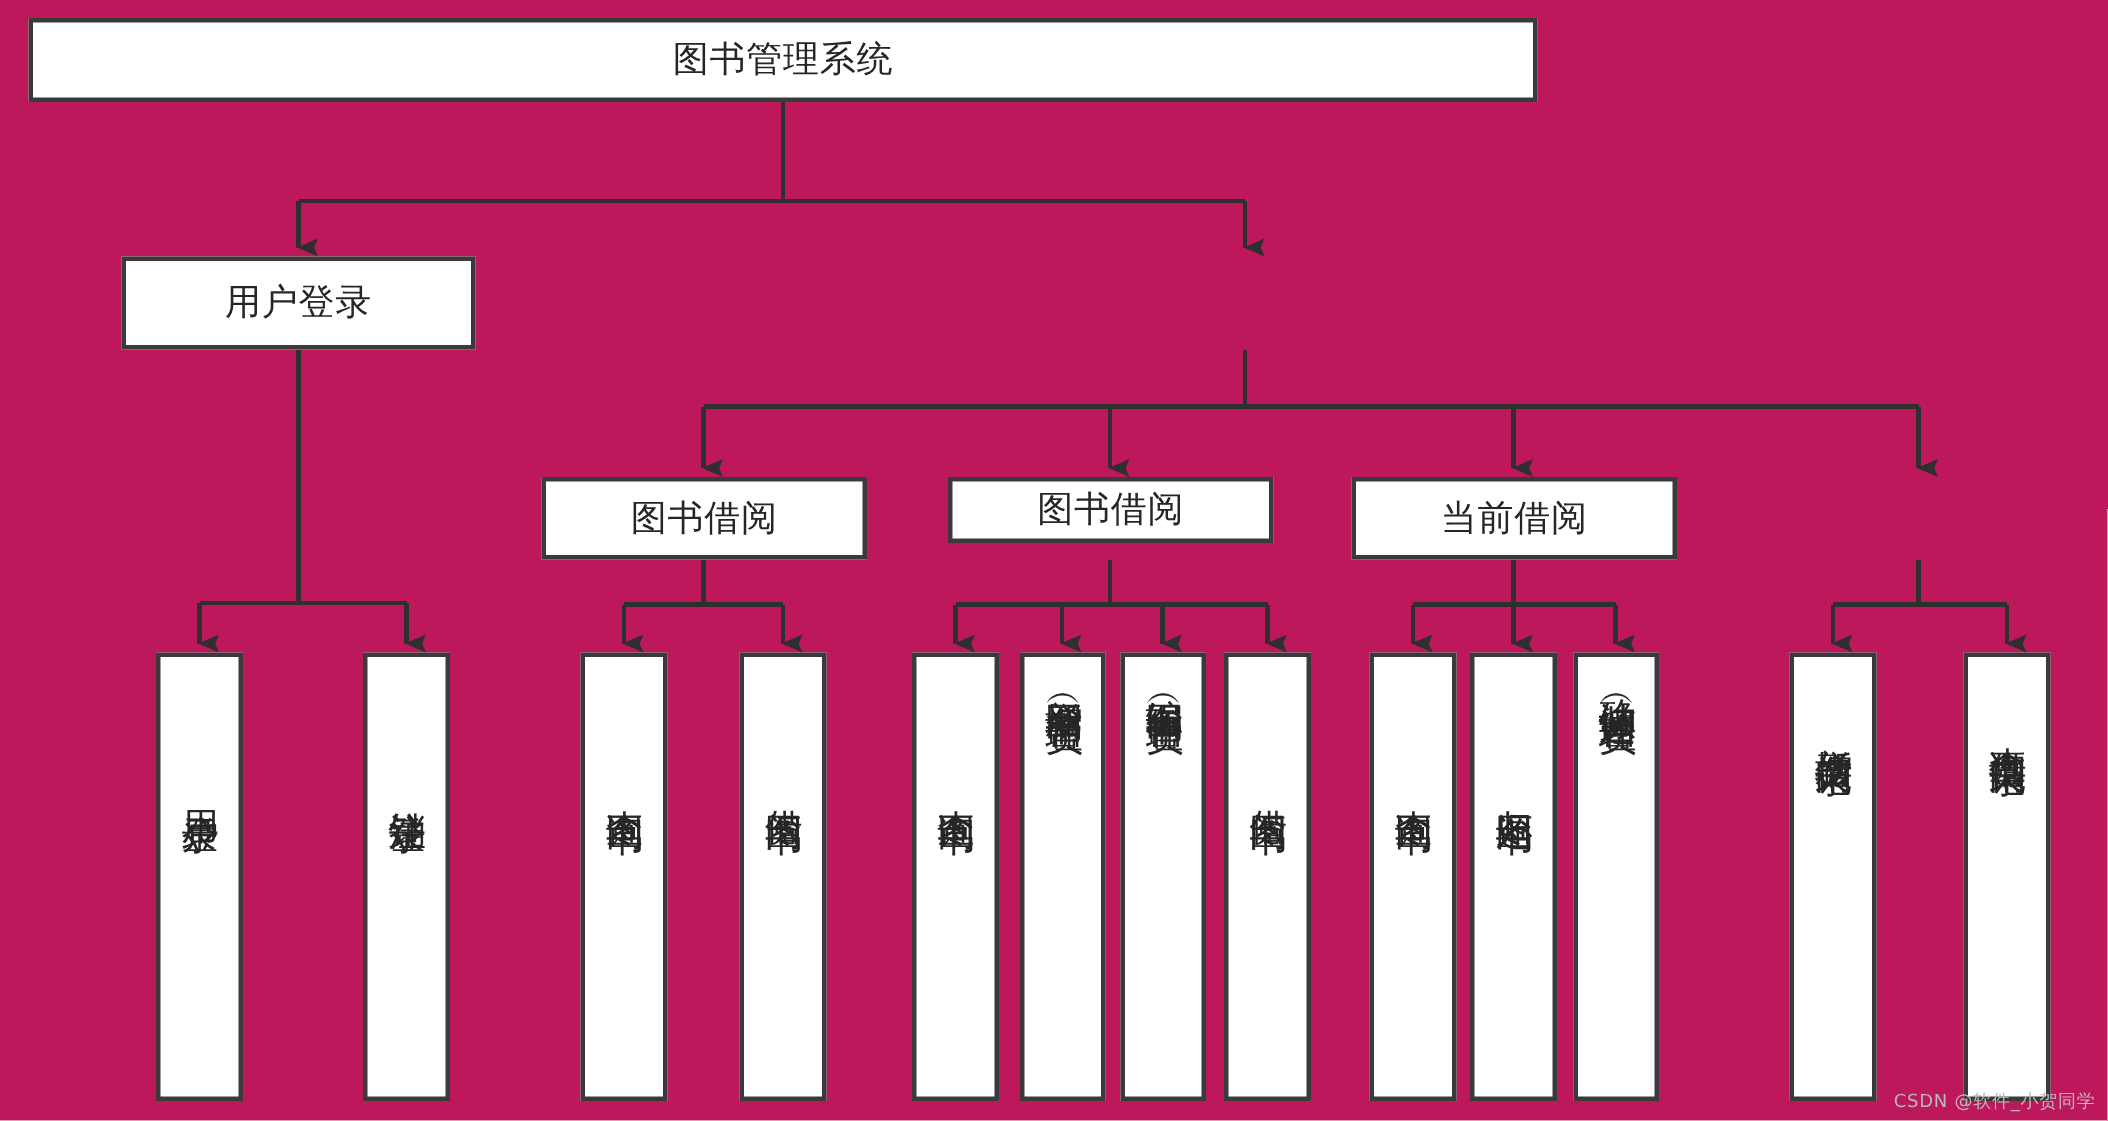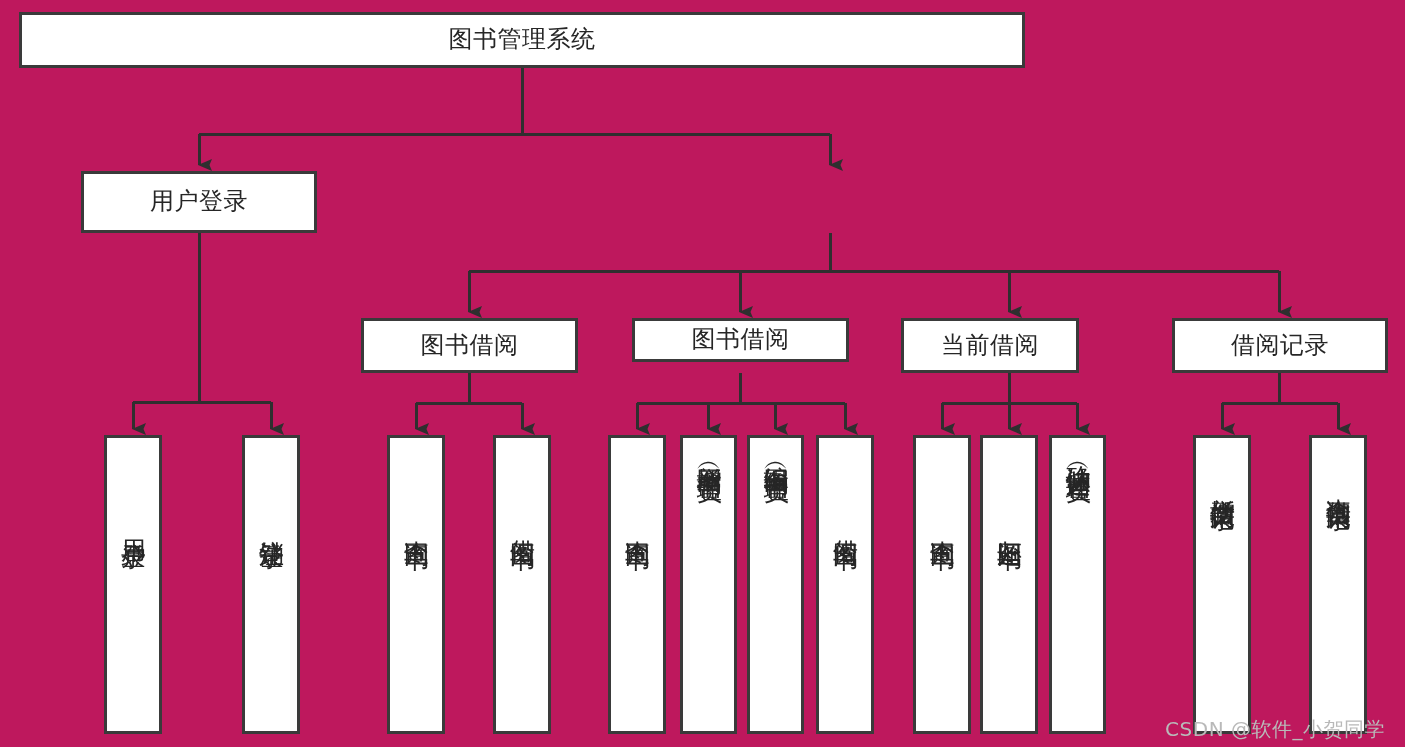--- a/index.html
+++ b/index.html
@@ -56,24 +56,24 @@
     text-orientation: upright;
     font-size: 25px;
     line-height: 1.28;
     letter-spacing: 2px;
   }
   .node.v.tall .label {
     line-height: 1.22;
   }
   #watermark {
     position: absolute;
-    right: 20px;
+    right: 8px;
     bottom: 4px;
     color: #b9b9b9;
-    font-size: 20px;
+    font-size: 12px;
     letter-spacing: 0.5px;
     z-index: 5;
     white-space: nowrap;
   }
 </style>
 </head>
 <body>
 
 <div id="canvas">
 
@@ -139,27 +139,24 @@
 
 
   <div class="node h" style="left:361px; top:318px; width:217px; height:55px;">
     <span class="label">图书借阅</span>
   </div>
 
   <div class="node h" style="left:632px; top:318px; width:217px; height:44px;">
     <span class="label">图书借阅</span>
   </div>
 
-  <div class="node h" style="left:901px; top:318px; width:178px; height:55px;">
+  <div class="node h" style="left:901px; top:318px; width:217px; height:55px;">
     <span class="label">当前借阅</span>
   </div>
 
-  <div class="node h" style="left:1172px; top:318px; width:216px; height:55px;">
-    <span class="label">借阅记录</span>
-  </div>
 
   <div class="node v" style="left:104px; top:435px; width:58px; height:299px; padding-top:82px;">
     <span class="label">用户登录</span>
   </div>
 
   <div class="node v" style="left:242px; top:435px; width:58px; height:299px; padding-top:82px;">
     <span class="label">注销登录</span>
   </div>
 
   <div class="node v" style="left:387px; top:435px; width:58px; height:299px; padding-top:82px;">

